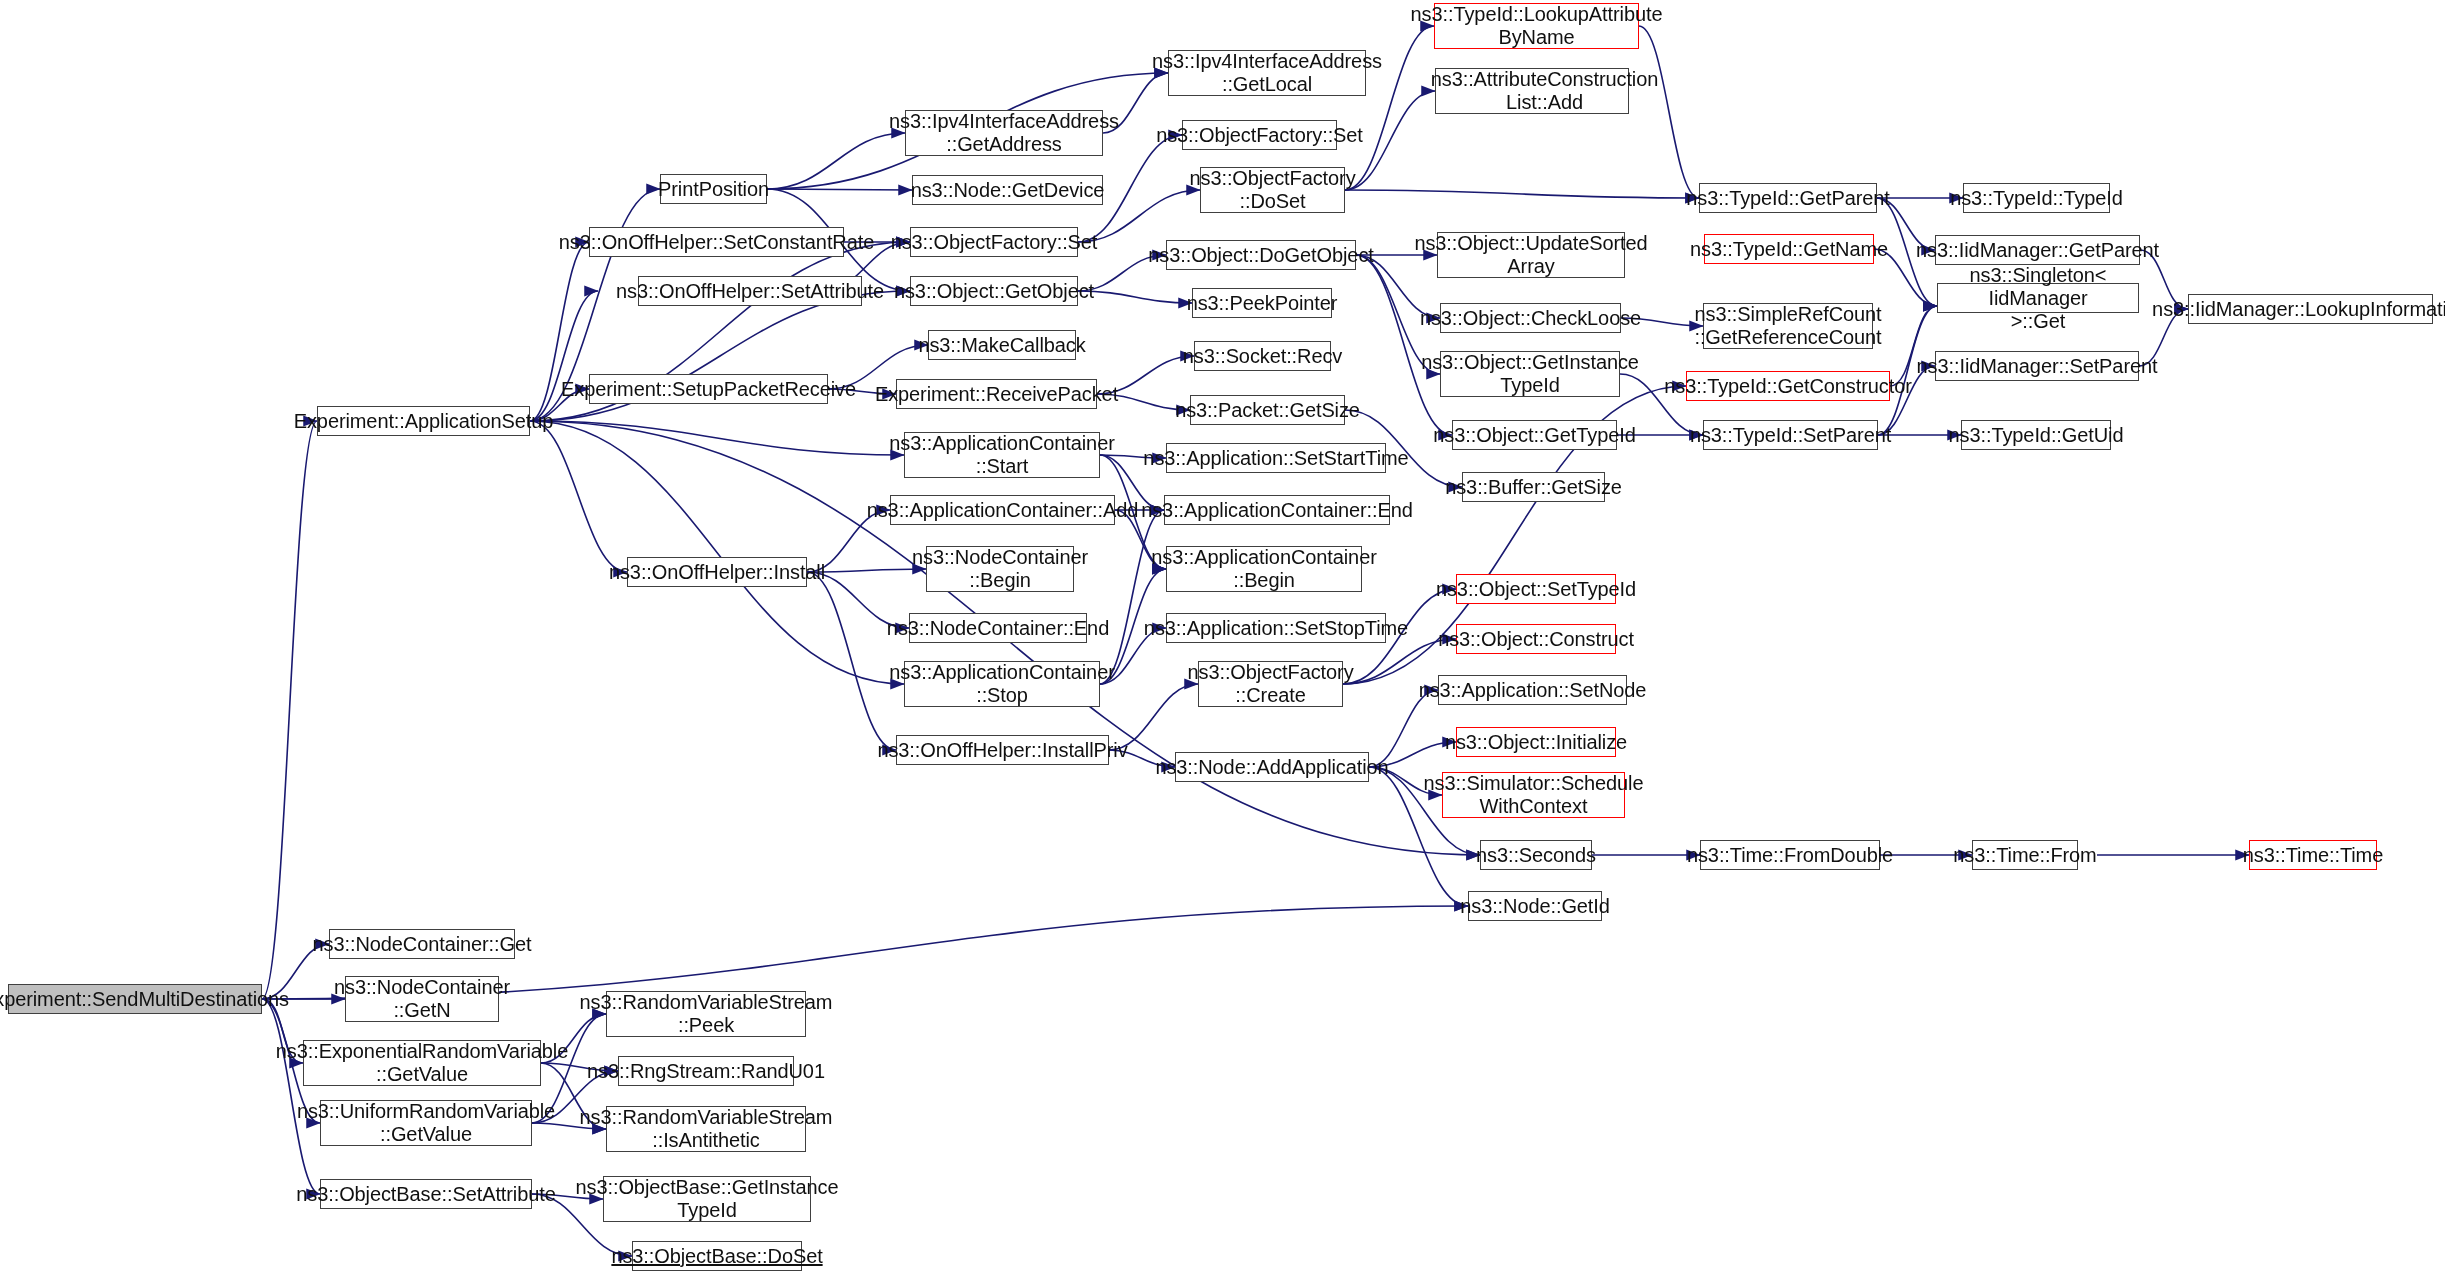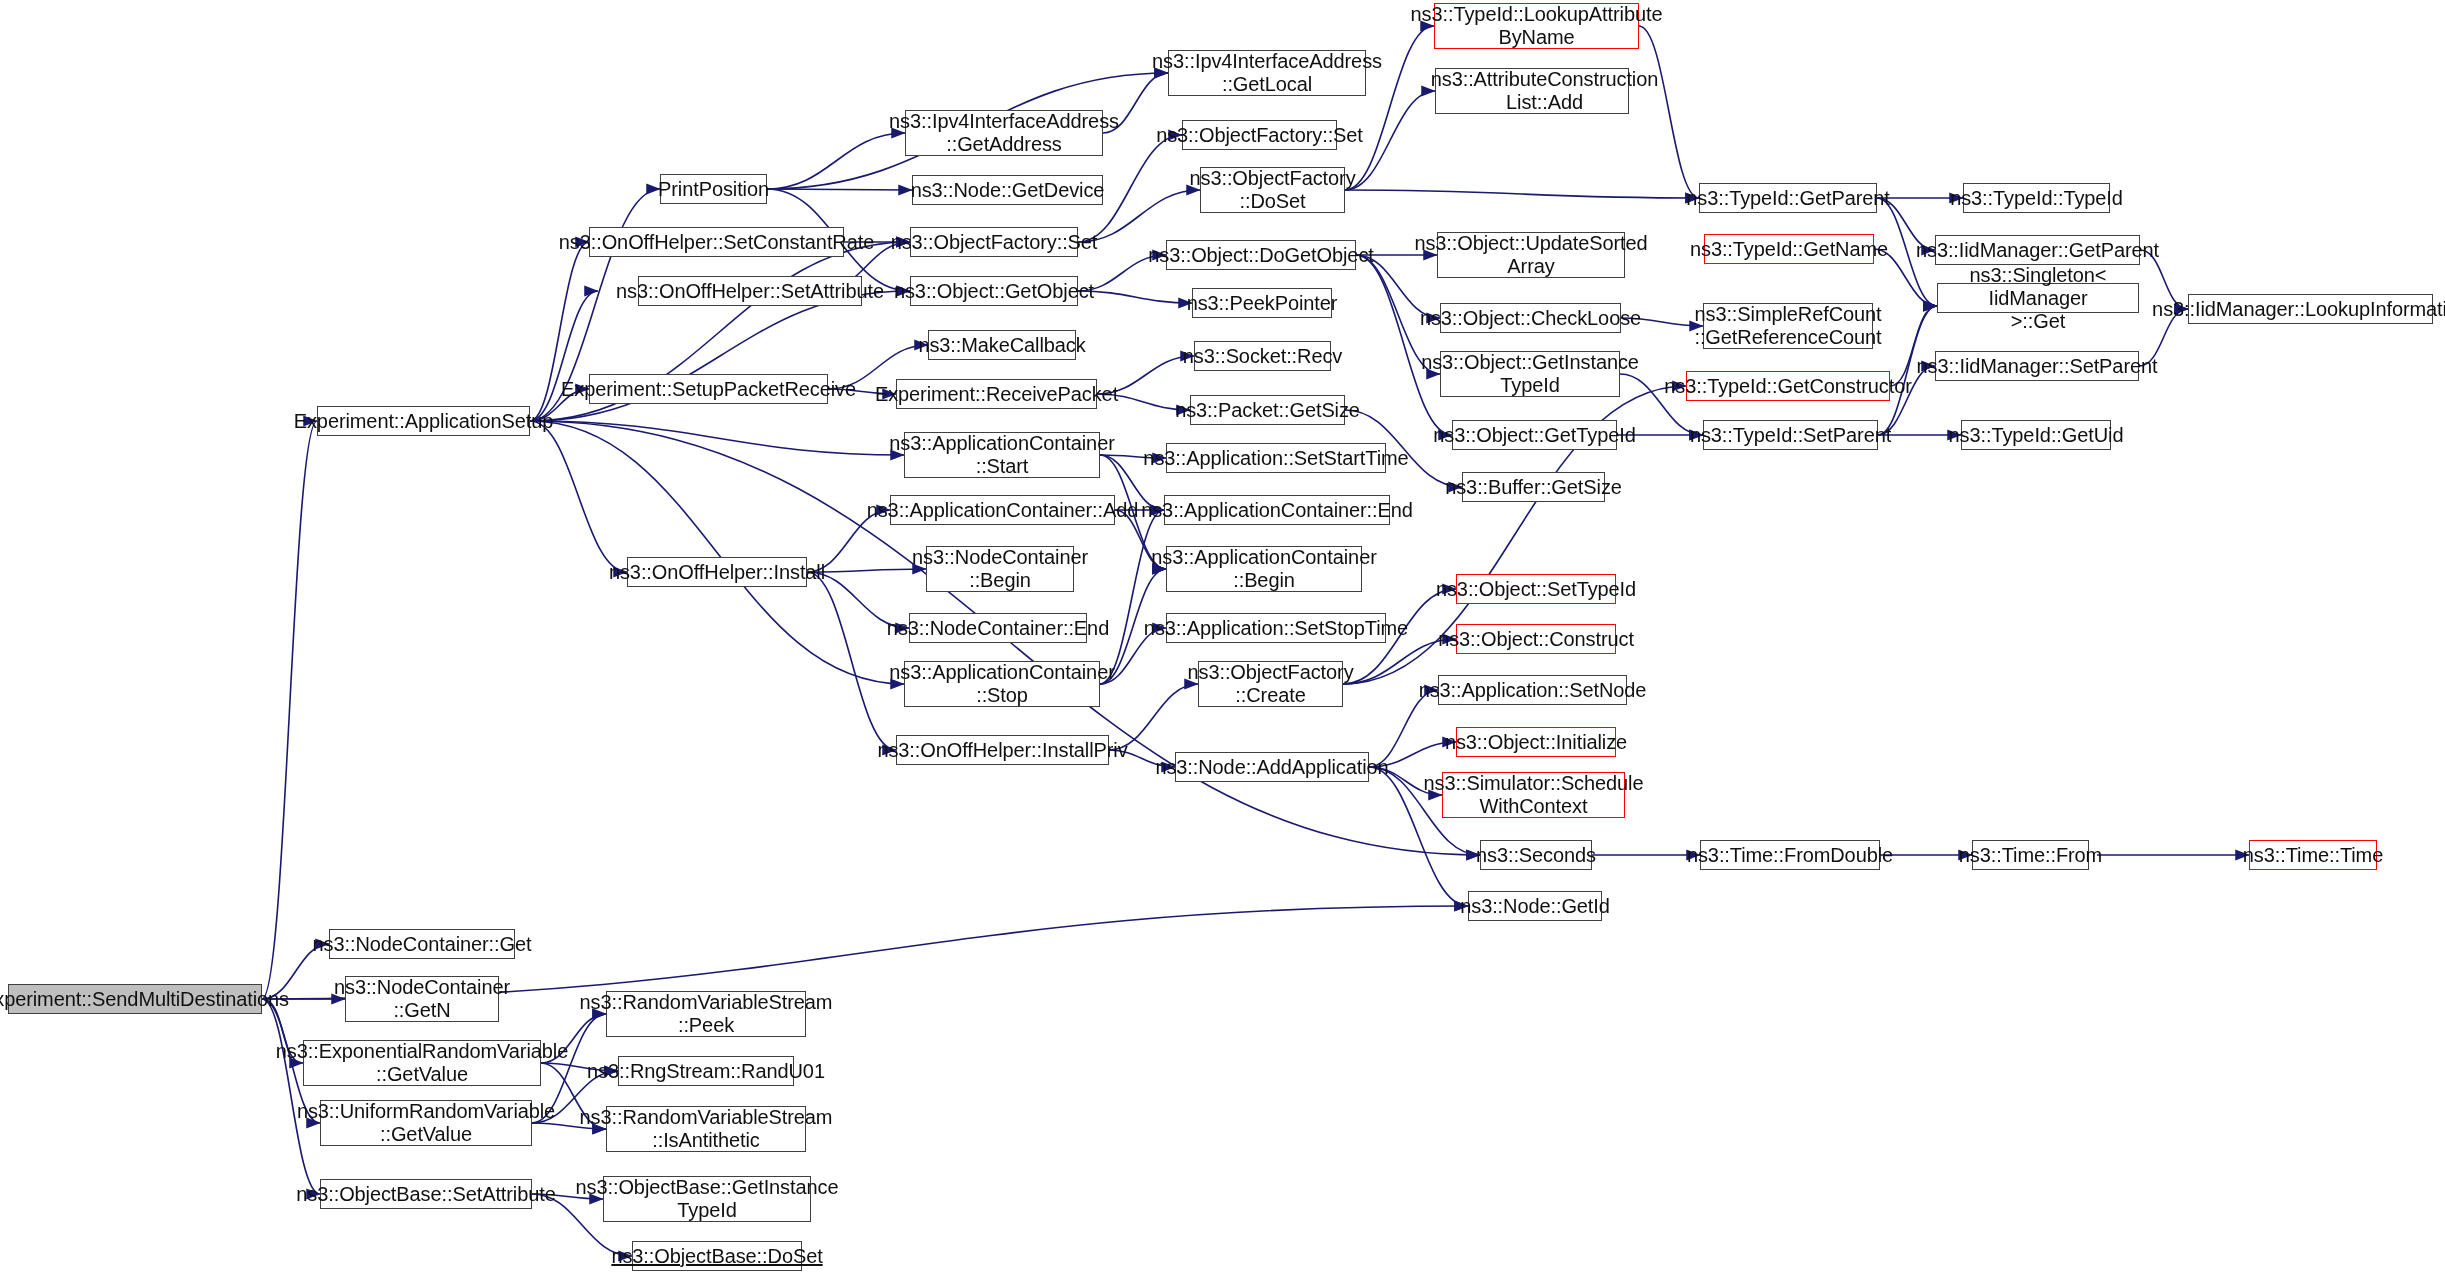--- a/index.html
+++ b/index.html
@@ -216,21 +216,21 @@
       <div class="node red" style="left: 1686px; top: 371px; width: 204px; height: 30px;">ns3::TypeId::GetConstructor</div>
       <div class="node" style="left: 1703px; top: 420px; width: 175px; height: 30px;">ns3::TypeId::SetParent</div>
       <div class="node" style="left: 1700px; top: 840px; width: 180px; height: 30px;">ns3::Time::FromDouble</div>
       <div class="node" style="left: 1963px; top: 183px; width: 147px; height: 30px;">ns3::TypeId::TypeId</div>
       <div class="node" style="left: 1935px; top: 235px; width: 205px; height: 30px;">ns3::IidManager::GetParent</div>
       <div class="node" style="left: 1937px; top: 283px; width: 202px; height: 30px;">ns3::Singleton&lt; IidManager
 &gt;::Get</div>
       <div class="node" style="left: 1935px; top: 351px; width: 204px; height: 30px;">ns3::IidManager::SetParent</div>
       <div class="node" style="left: 1961px; top: 420px; width: 150px; height: 30px;">ns3::TypeId::GetUid</div>
       <div class="node" style="left: 2188px; top: 294px; width: 245px; height: 30px;">ns3::IidManager::LookupInformation</div>
-      <div class="node" style="left: 1972px; top: 840px; width: 117px; height: 30px;">ns3::Time::From</div>
+      <div class="node" style="left: 1972px; top: 840px; width: 106px; height: 30px;">ns3::Time::From</div>
       <div class="node red" style="left: 2249px; top: 840px; width: 128px; height: 30px;">ns3::Time::Time</div>
       <div class="node" style="left: 329px; top: 929px; width: 186px; height: 30px;">ns3::NodeContainer::Get</div>
       <div class="node" style="left: 345px; top: 976px; width: 154px; height: 46px;">ns3::NodeContainer
 ::GetN</div>
       <div class="node" style="left: 303px; top: 1040px; width: 238px; height: 46px;">ns3::ExponentialRandomVariable
 ::GetValue</div>
       <div class="node" style="left: 320px; top: 1100px; width: 212px; height: 46px;">ns3::UniformRandomVariable
 ::GetValue</div>
       <div class="node" style="left: 320px; top: 1179px; width: 212px; height: 30px;">ns3::ObjectBase::SetAttribute</div>
       <div class="node" style="left: 606px; top: 991px; width: 200px; height: 46px;">ns3::RandomVariableStream

